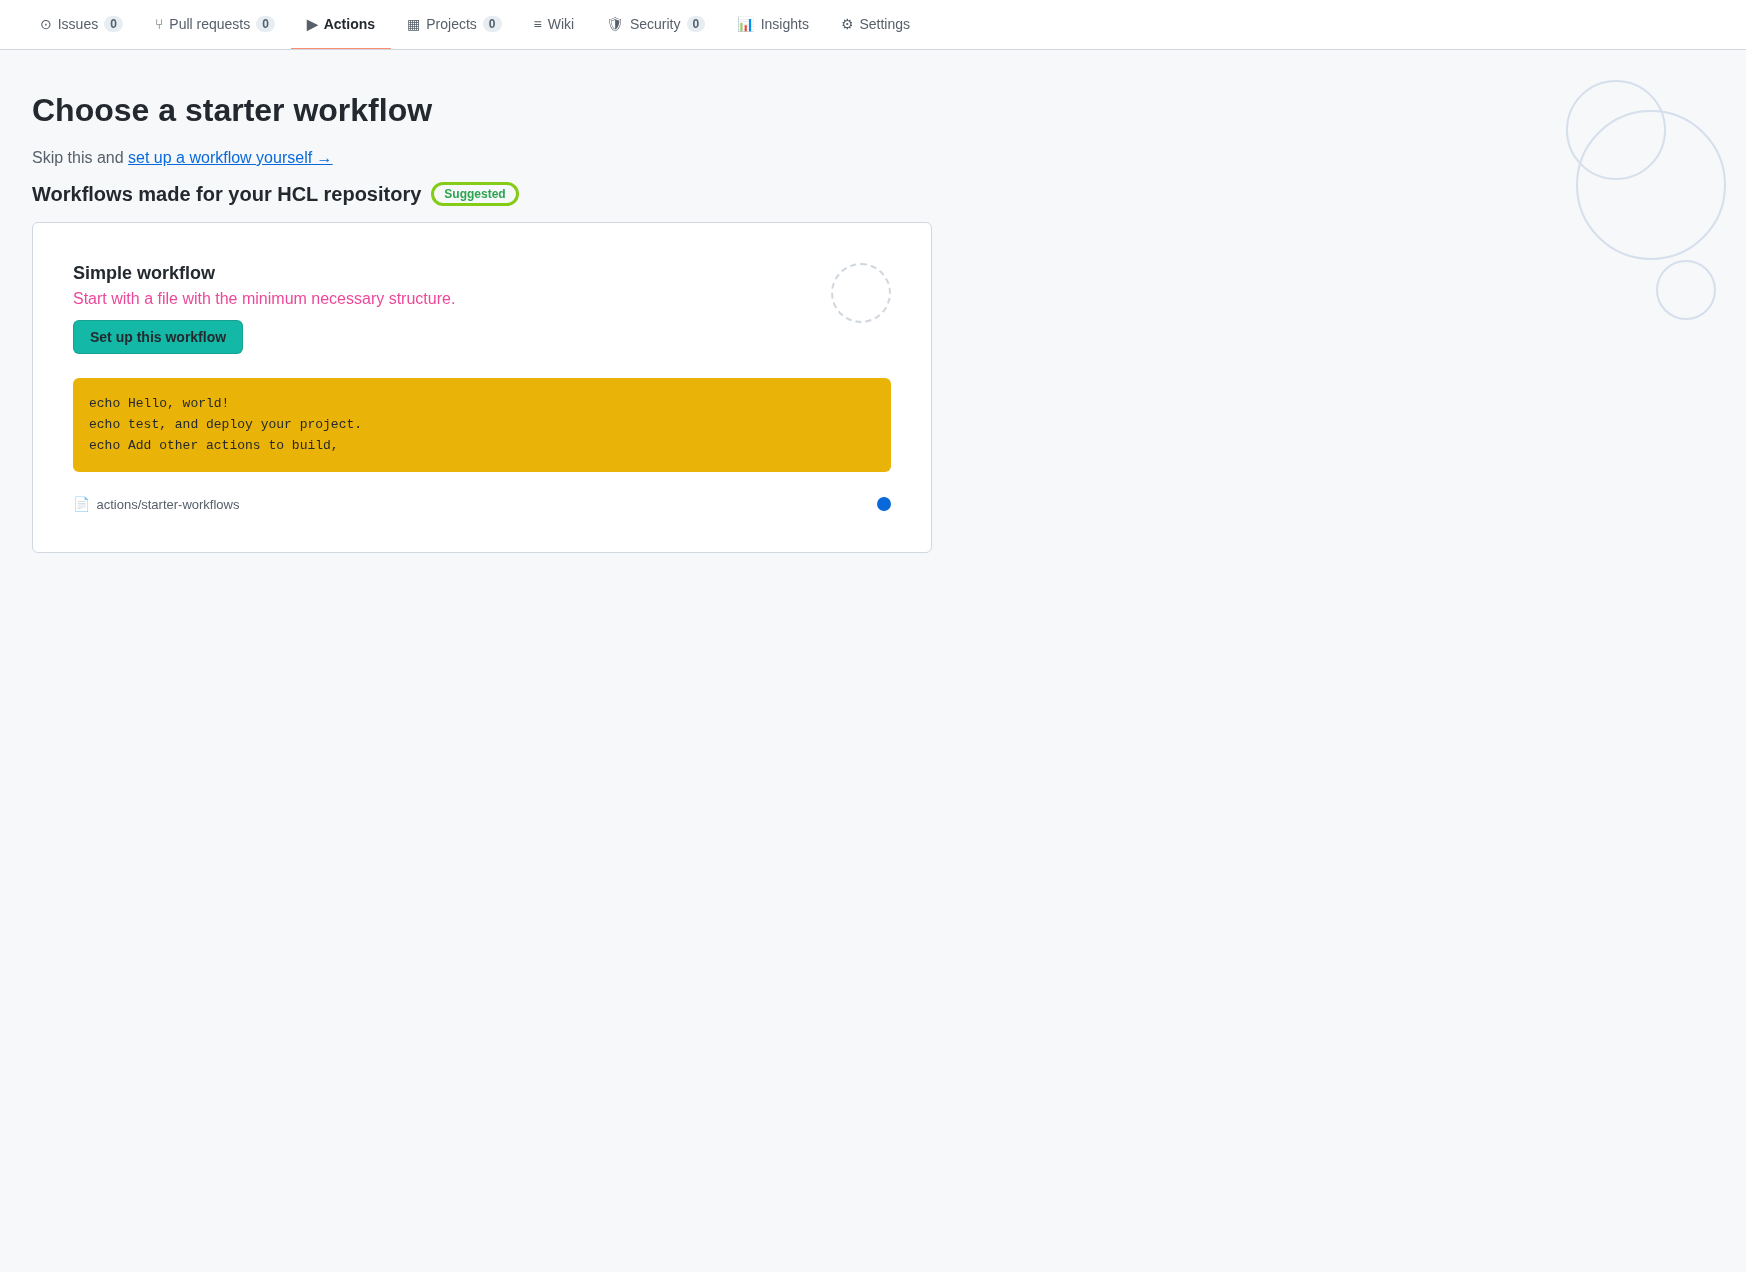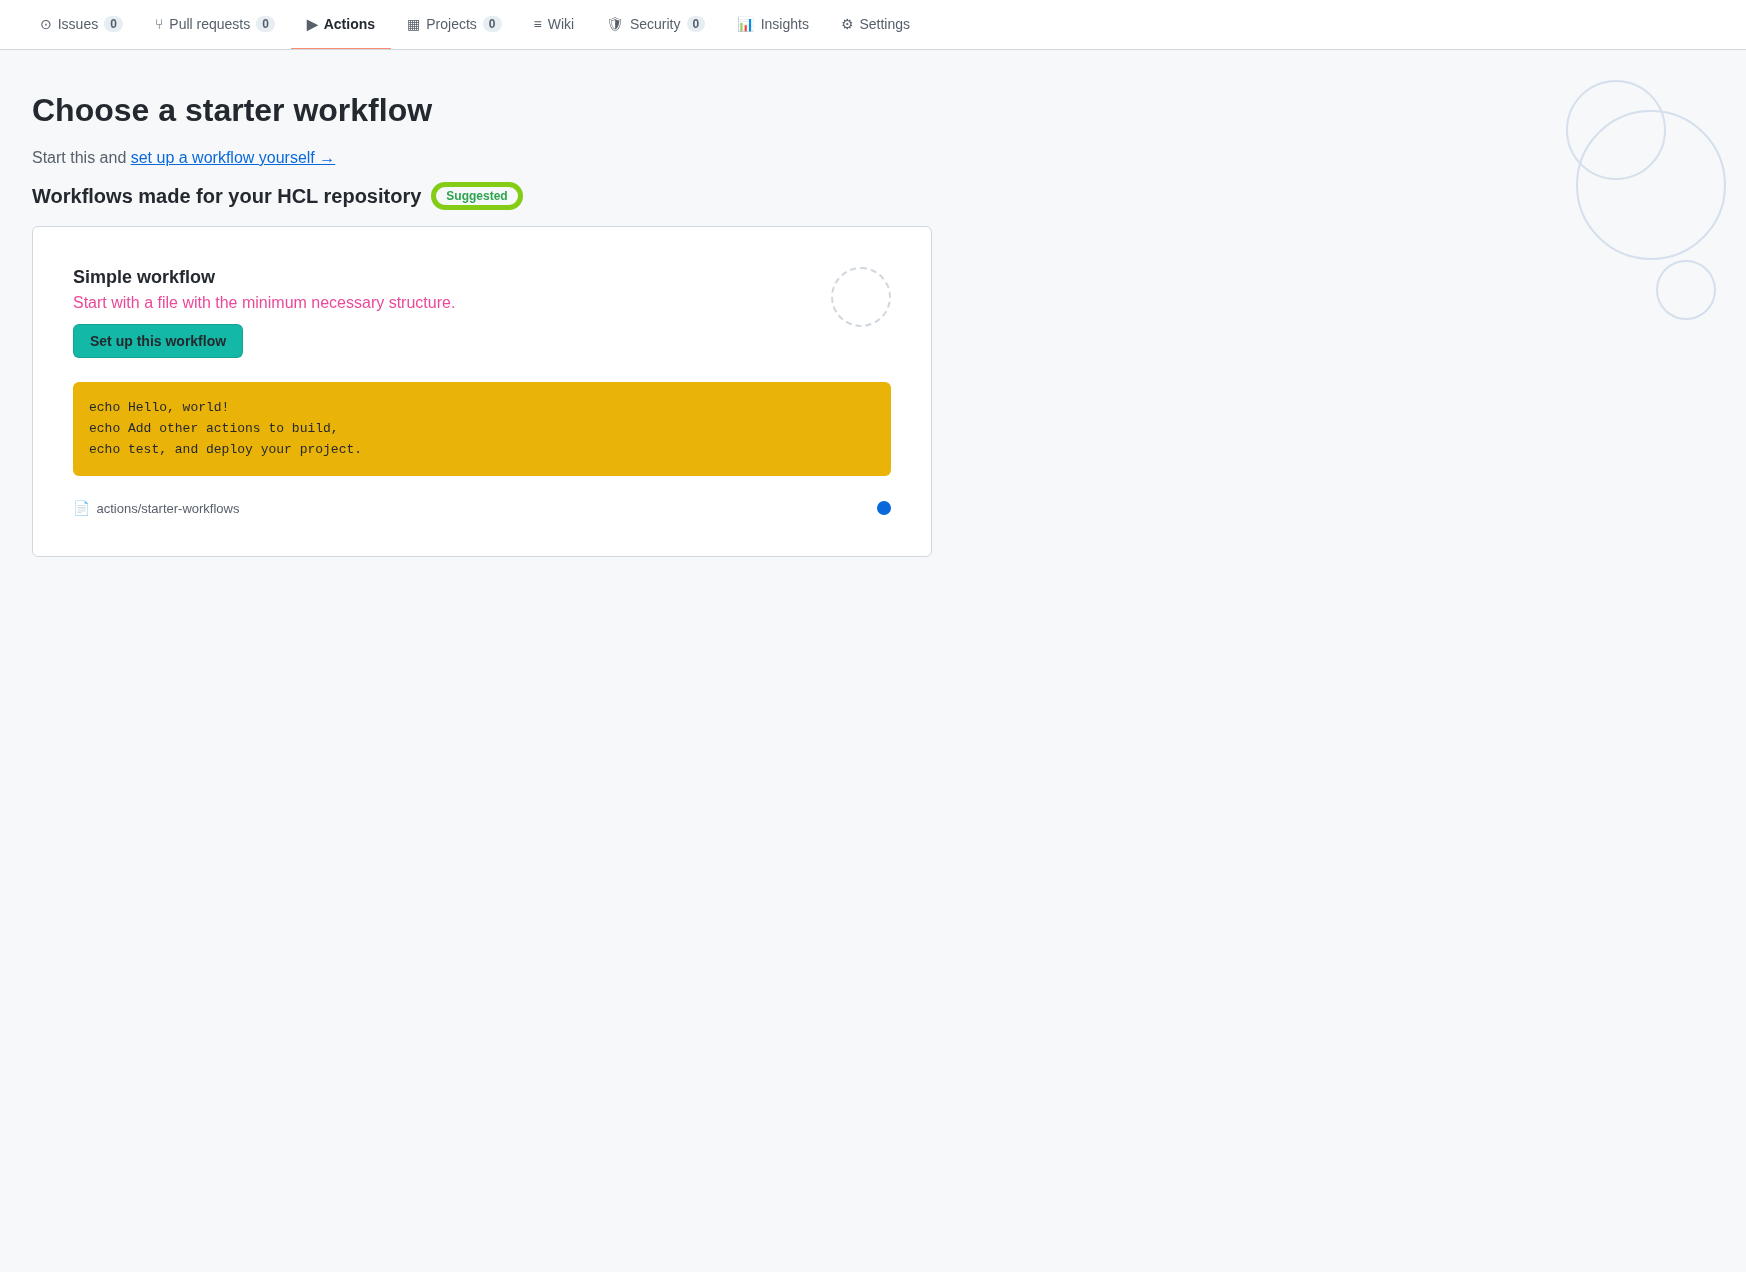--- a/index.html
+++ b/index.html
@@ -80,21 +80,21 @@
     .section-title {
       font-size: 20px;
       font-weight: 700;
       color: #24292f;
       margin-bottom: 16px;
       display: flex;
       align-items: center;
       gap: 10px;
     }
     .suggested-badge {
-      border: 5px solid #84cc16;
+      border: 3px solid #84cc16;
       color: #2da44e;
       border-radius: 20px;
       padding: 2px 10px;
       font-size: 12px;
       font-weight: 600;
     }
     .workflow-card {
       background: #ffffff;
       border: 1px solid #d0d7de;
       border-radius: 6px;
@@ -228,21 +228,21 @@
     <span class="nav-icon">⚙</span>
     <span>Settings</span>
   </a>
 </nav>
 
 <div class="main-content">
 
   <div class="page-header">
     <h1>Choose a starter workflow</h1>
     <p class="skip-link">
-      <span>Start this and </span><a href="#">set up a workflow yourself →</a>
+      <span>Skip this and </span><a href="#">set up a workflow yourself →</a>
     </p>
   </div>
 
   <div class="section-title">
     <span>Workflows made for your HCL repository</span>
     <span class="suggested-badge">Suggested</span>
   </div>
 
   <div class="workflow-card">
     <div class="card-header">
@@ -250,22 +250,22 @@
         <div class="card-title">Simple workflow</div>
         <div class="card-description">Start with a file with the minimum necessary structure.</div>
         <button class="setup-btn">Set up this workflow</button>
       </div>
       <div class="workflow-icon-circle">
       </div>
     </div>
 
     <div class="code-block">
       <div>echo Hello, world!</div>
+      <div>echo test, and deploy your project.</div>
       <div>echo Add other actions to build,</div>
-      <div>echo test, and deploy your project.</div>
     </div>
 
     <div class="card-footer">
       <div class="repo-info">
         <span class="repo-icon">📄</span>
         <span>actions/starter-workflows</span>
       </div>
       <div class="blue-dot"></div>
     </div>
   </div>

